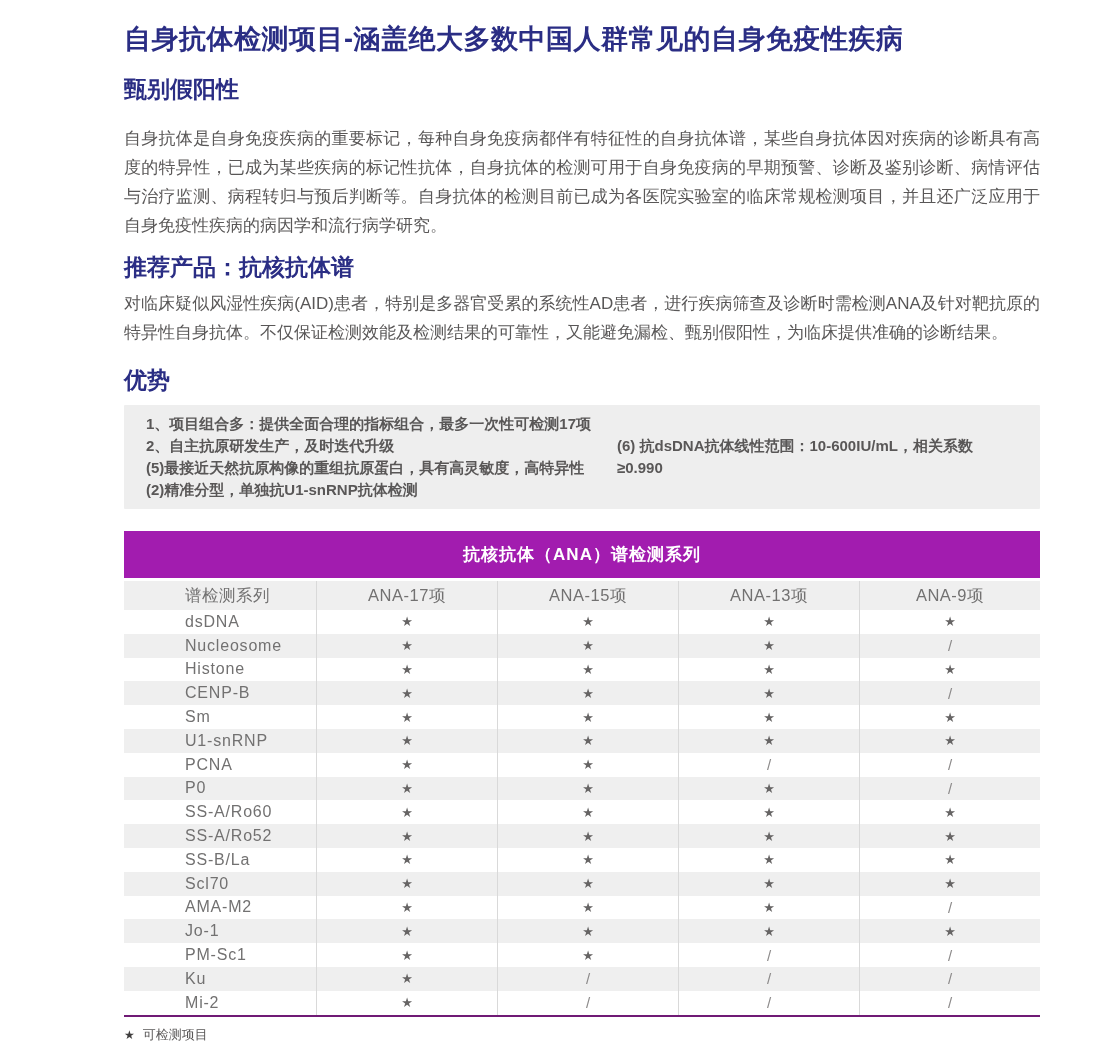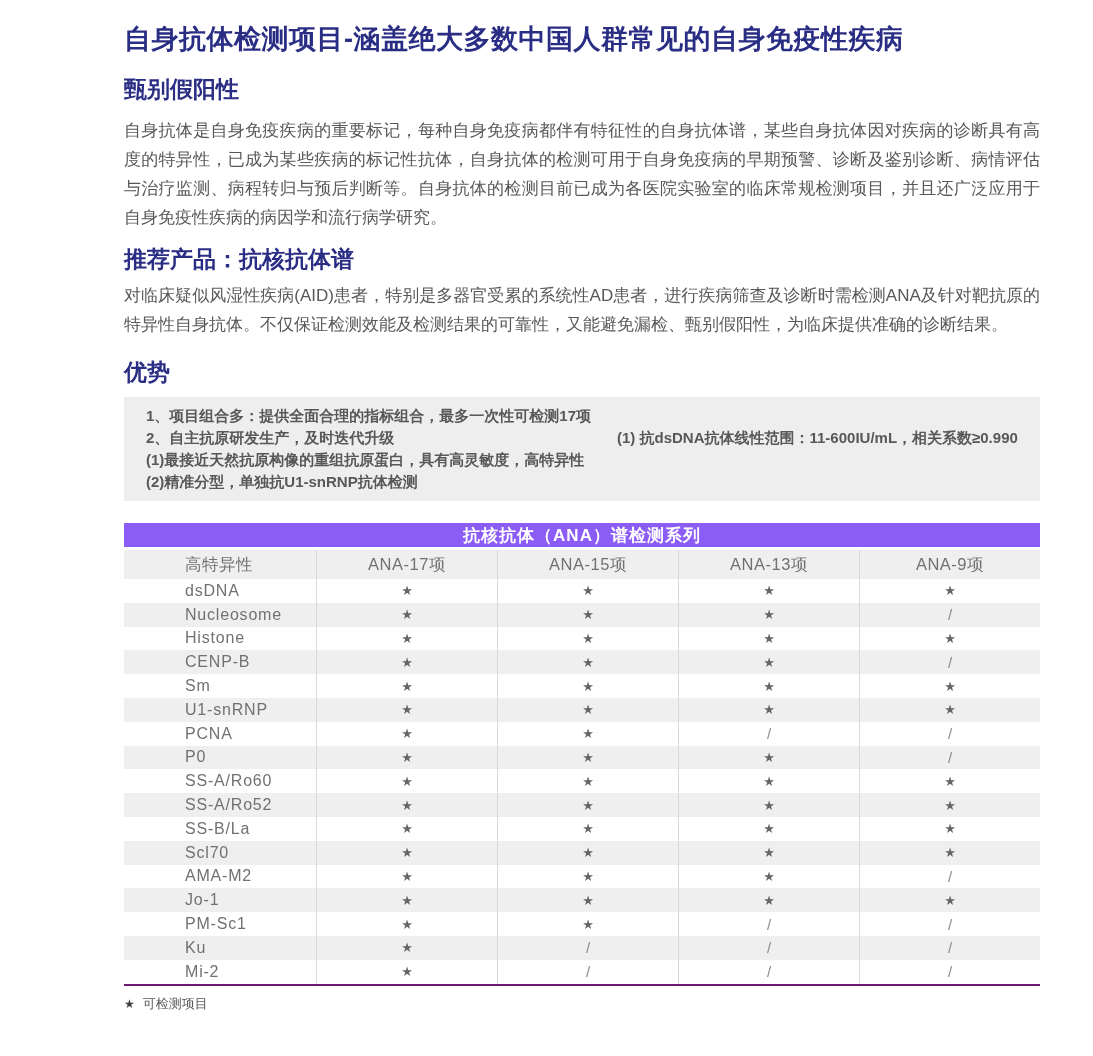--- a/index.html
+++ b/index.html
@@ -9,32 +9,32 @@
 
   .page-title { margin-top:22px; font-size:27px; font-weight:bold;
                 color:#2a2d84; letter-spacing:0.5px; line-height:34px; }
 
   .section-heading { font-size:23px; font-weight:600; color:#2a2d84; line-height:30px; }
   .h-clinical    { margin-top:18px; }
   .h-recommended { margin-top:12px; }
   .h-advantages  { margin-top:18px; }
 
   .body-text { font-size:17px; color:#595757; line-height:29px;
-               text-align:justify; margin-top:12px; }
+               text-align:justify; margin-top:20px; }
   .body-text.p2 { margin-top:7px; }
 
   .adv-box { margin-top:10px; background:#eeeeee; border-radius:1px;
              padding:8px 22px; color:#595757; font-size:15px; font-weight:600; }
   .adv-line { line-height:22px; }
   .adv-cols { display:flex; }
   .adv-col-left  { width:471px; flex:none; }
   .adv-col-right { flex:1; }
 
   .ana-table { margin-top:22px; }
-  .ana-title-bar { height:24px; background:#8b5cf6; color:#ffffff;
+  .ana-title-bar { height:47px; background:#a21caf; color:#ffffff;
                    font-size:17px; font-weight:bold; letter-spacing:1px;
                    display:flex; align-items:center; justify-content:center; }
   .t-head { margin-top:3px; }
   .trow { display:flex; align-items:stretch; height:23.8px; }
   .t-head .trow { height:29px; }
   .trow.stripe { background:#efefef; }
   .cell { display:flex; align-items:center; justify-content:center;
           border-right:1.5px solid #d9d9d9; color:#727171; }
   .cell:last-child { border-right:none; }
   .cell.label { width:193px; flex:none; justify-content:flex-start;
@@ -62,34 +62,34 @@
   <h2 class="section-heading h-recommended">推荐产品：抗核抗体谱</h2>
   <p class="body-text p2">对临床疑似风湿性疾病(AID)患者，特别是多器官受累的系统性AD患者，进行疾病筛查及诊断时需检测ANA及针对靶抗原的特异性自身抗体。不仅保证检测效能及检测结果的可靠性，又能避免漏检、甄别假阳性，为临床提供准确的诊断结果。</p>
 
   <h2 class="section-heading h-advantages">优势</h2>
 
   <div class="adv-box">
     <div class="adv-line">1、项目组合多：提供全面合理的指标组合，最多一次性可检测17项</div>
     <div class="adv-cols">
       <div class="adv-col-left">
         <div class="adv-line">2、自主抗原研发生产，及时迭代升级</div>
-        <div class="adv-line">(1)最接近天然抗原构像的重组抗原蛋白，具有高灵敏度，高特异性</div>
+        <div class="adv-line">(5)最接近天然抗原构像的重组抗原蛋白，具有高灵敏度，高特异性</div>
         <div class="adv-line">(2)精准分型，单独抗U1-snRNP抗体检测</div>
       </div>
       <div class="adv-col-right">
-        <div class="adv-line">(1) 抗dsDNA抗体线性范围：11-600IU/mL，相关系数≥0.990</div>
+        <div class="adv-line">(6) 抗dsDNA抗体线性范围：10-600IU/mL，相关系数≥0.990</div>
       </div>
     </div>
   </div>
 
   <div class="ana-table">
     <div class="ana-title-bar">抗核抗体（ANA）谱检测系列</div>
     <div class="t-head">
       <div class="trow stripe">
-        <div class="cell label hdr">高特异性</div>
+        <div class="cell label hdr">谱检测系列</div>
         <div class="cell val hdr">ANA-17项</div>
         <div class="cell val hdr">ANA-15项</div>
         <div class="cell val hdr">ANA-13项</div>
         <div class="cell val hdr">ANA-9项</div>
       </div>
     </div>
     <div class="t-body">
         <div class="trow">
           <div class="cell label">dsDNA</div>
           <div class="cell val star">★</div>

